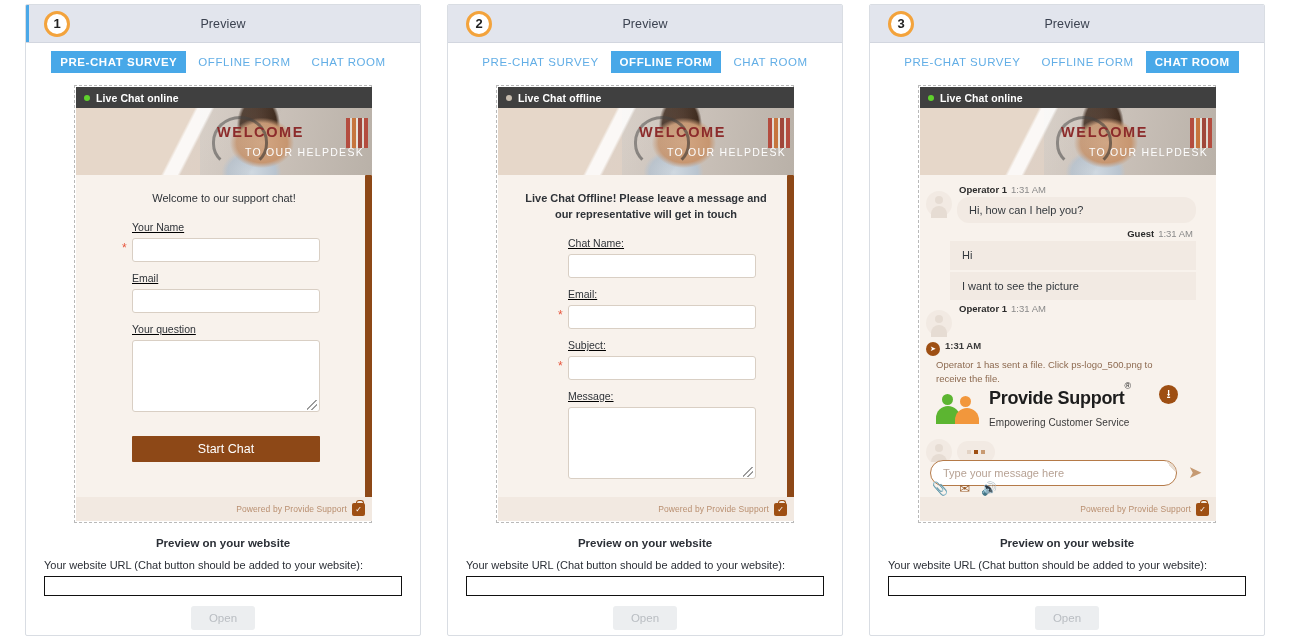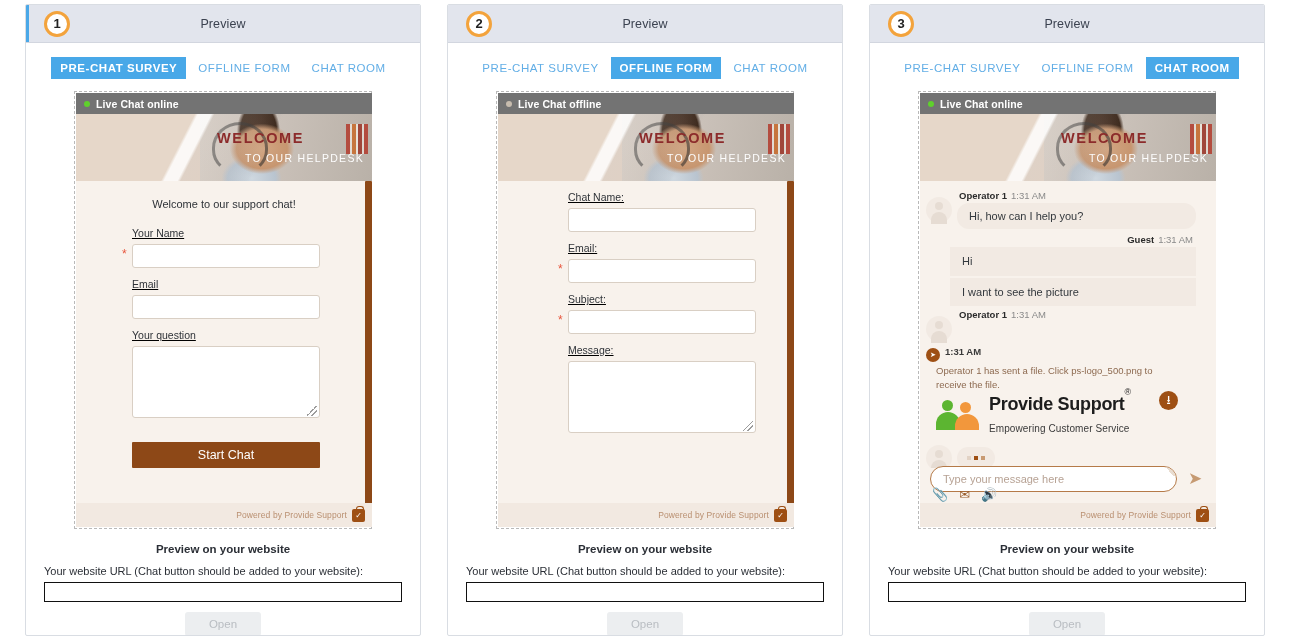--- a/index.html
+++ b/index.html
@@ -53,21 +53,21 @@
     border: 3px solid #f3a33c;
     background: #ffffff;
     display: flex; align-items: center; justify-content: center;
     font-size: 13px; font-weight: bold; color: #222;
   }
 
   
   .tabs {
     display: flex; align-items: center; justify-content: center;
     gap: 3px;
-    padding: 14px 0 12px 0;
+    padding: 8px 0 12px 0;
     background: #fff;
   }
   .tab {
     font-size: 11.5px;
     letter-spacing: .55px;
     color: #62aee6;
     padding: 5px 9px;
     cursor: pointer;
     white-space: nowrap;
   }
@@ -87,21 +87,21 @@
   }
   .widget {
     position: relative;
     width: 296px;
     height: 434px;
     background: #f8f2ec;
     overflow: hidden;
   }
   .wbar {
     height: 21px;
-    background: #737373;
+    background: #404040;
     display: flex; align-items: center;
     padding-left: 8px;
     gap: 6px;
   }
   .wbar .dot {
     width: 6px; height: 6px; border-radius: 50%;
     background: #5fd12c;
     flex: none;
   }
   .wbar .dot.off { background: #c7bcae; }
@@ -395,21 +395,21 @@
     margin-top: 10px; text-align: left;
   }
   .site .urlinp {
     margin-top: 5px;
     width: 100%; height: 20px;
     border: 1px solid #111;
     background: #fff;
   }
   .openbtn {
     margin: 10px auto 0 auto;
-    width: 76px; height: 24px;
+    width: 64px; height: 24px;
     background: #eceef0;
     border-radius: 3px;
     color: #b9bdc2;
     font-size: 11.5px;
     display: flex; align-items: center; justify-content: center;
     cursor: default;
   }
 </style>
 </head>
 <body>
@@ -505,20 +505,21 @@
         <div class="banner">
           <div class="ph-photo"></div>
           <div class="ph-books"></div>
           <div class="ph-headset"></div>
           <div class="diag"></div>
           <div class="welcome">WELCOME</div>
           <div class="helpdesk">TO OUR HELPDESK</div>
         </div>
 
         <div class="wbody">
+          <div class="intro b">Live Chat Offline! Please leave a message and our representative will get in touch</div>
 
           <div class="fld c">
             <div class="lbl">Chat Name:</div>
             <div class="inp"></div>
           </div>
 
           <div class="fld c">
             <div class="lbl">Email:</div>
             <span class="star">*</span>
             <div class="inp"></div>

